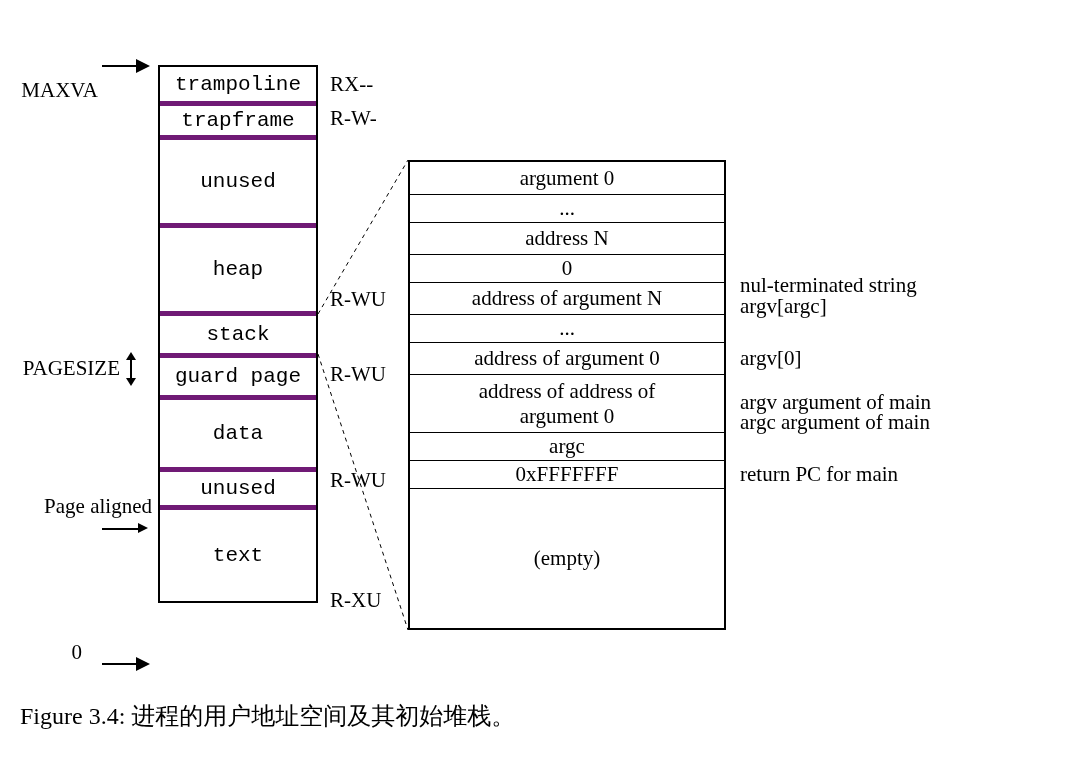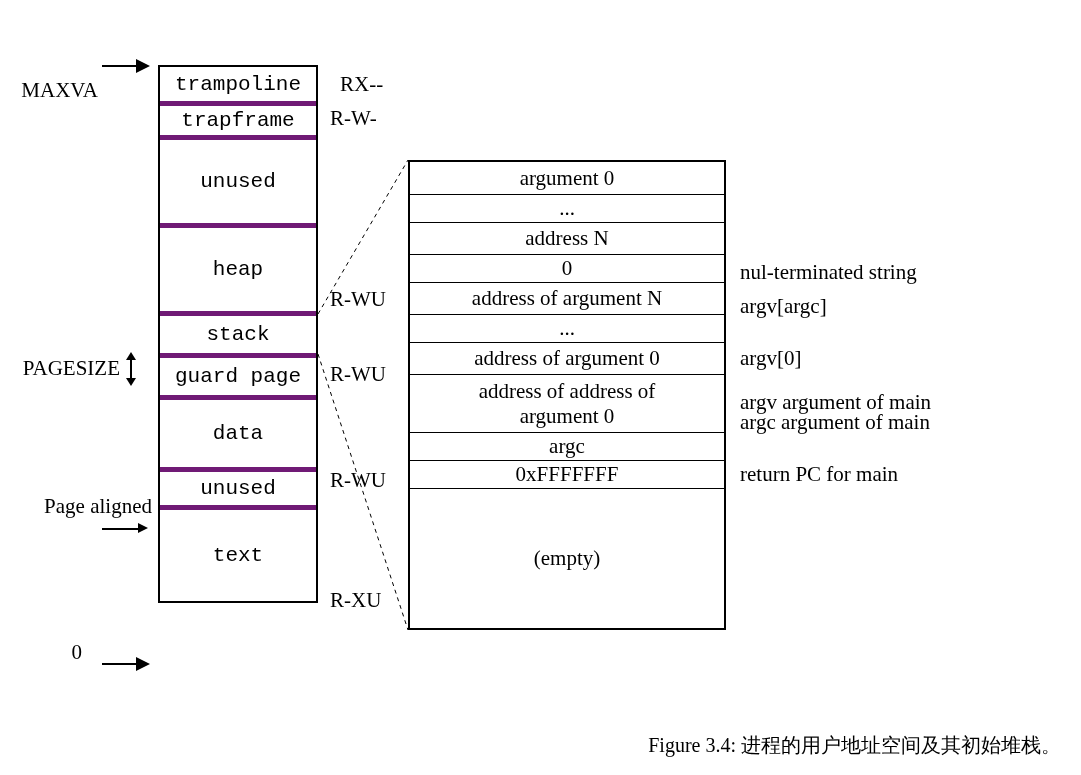--- a/index.html
+++ b/index.html
@@ -88,24 +88,24 @@
   }
 
   svg.connectors {
     position: absolute;
     left: 0; top: 0;
     pointer-events: none;
   }
 
   .caption {
     position: absolute;
-    top: 712px;
+    top: 680px;
     width: 1041px;
-    text-align: right;
-    font-size: 20px;
+    text-align: left;
+    font-size: 24px;
   }
 </style>
 </head>
 <body>
 
 <div class="figure">
 
   <div class="vlabel" style="left:0; top:14px; width:78px;margin-top:44px;">MAXVA</div>
   <div class="vstem" style="left:82px; top:45px; width:38px;"></div>
   <div class="arrow-right" style="left:116px; top:39px;"></div>
@@ -130,21 +130,21 @@
     <div class="memrow" style="height:34px;">trapframe</div>
     <div class="memrow" style="height:88px;">unused</div>
     <div class="memrow" style="height:88px;">heap</div>
     <div class="memrow" style="height:42px;">stack</div>
     <div class="memrow" style="height:42px;">guard page</div>
     <div class="memrow" style="height:72px;">data</div>
     <div class="memrow" style="height:38px;">unused</div>
     <div class="memrow" style="height:96px;">text</div>
   </div>
 
-  <div class="perm" style="top:52px;margin-left:10px;">RX--</div>
+  <div class="perm" style="top:52px;">RX--</div>
   <div class="perm" style="top:86px;">R-W-</div>
   <div class="perm" style="top:267px;">R-WU</div>
   <div class="perm" style="top:342px;">R-WU</div>
   <div class="perm" style="top:448px;">R-WU</div>
   <div class="perm" style="top:568px;">R-XU</div>
 
   <svg class="connectors" width="1041" height="735">
     <line x1="298" y1="294" x2="388" y2="140" stroke="#000" stroke-width="1" stroke-dasharray="4 4"></line>
     <line x1="298" y1="334" x2="388" y2="610" stroke="#000" stroke-width="1" stroke-dasharray="4 4"></line>
   </svg>
@@ -159,21 +159,21 @@
     <div class="stackrow" style="height:32px;">address of argument 0</div>
     <div class="stackrow" style="height:58px; flex-direction:column;">
       <span>address of address of</span>
       <span>argument 0</span>
     </div>
     <div class="stackrow" style="height:28px;">argc</div>
     <div class="stackrow" style="height:28px;">0xFFFFFFF</div>
     <div class="stackrow" style="height:140px;">(empty)</div>
   </div>
 
-  <div class="anno" style="top:240px;">nul-terminated string</div>
+  <div class="anno" style="top:253px;">nul-terminated string</div>
   <div class="anno" style="top:274px;">argv[argc]</div>
   <div class="anno" style="top:326px;">argv[0]</div>
   <div class="anno" style="top:370px;">argv argument of main</div>
   <div class="anno" style="top:390px;">argc argument of main</div>
   <div class="anno" style="top:442px;">return PC for main</div>
 
   <div class="caption">Figure 3.4: 进程的用户地址空间及其初始堆栈。</div>
 </div>
 
 </body></html>

